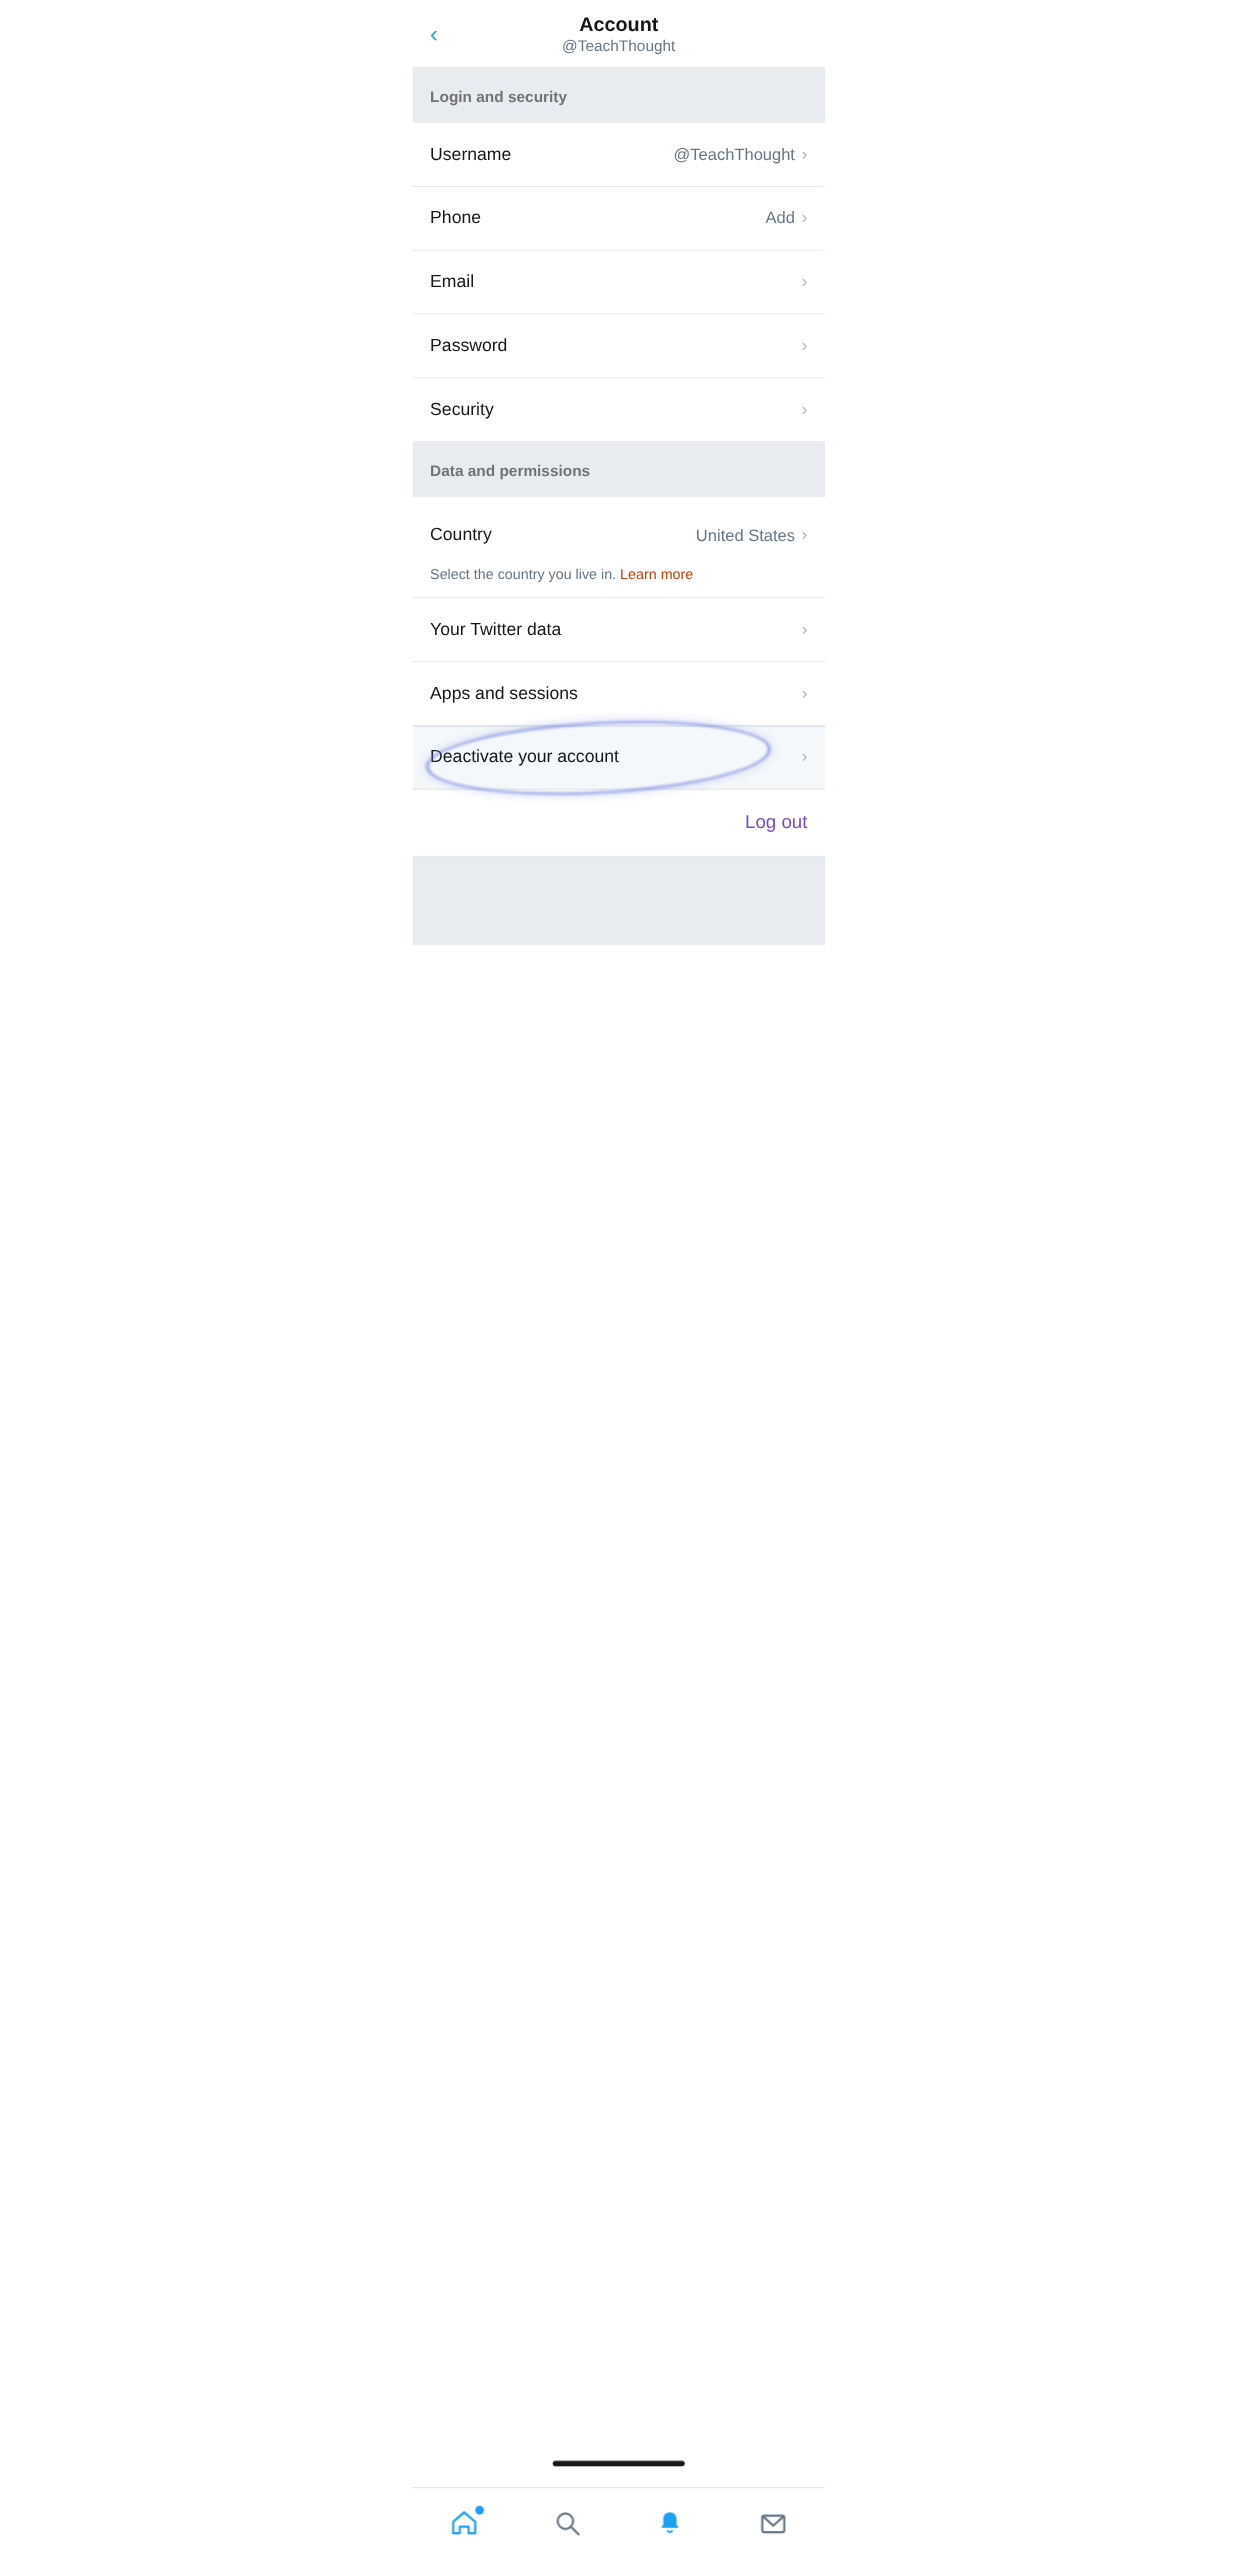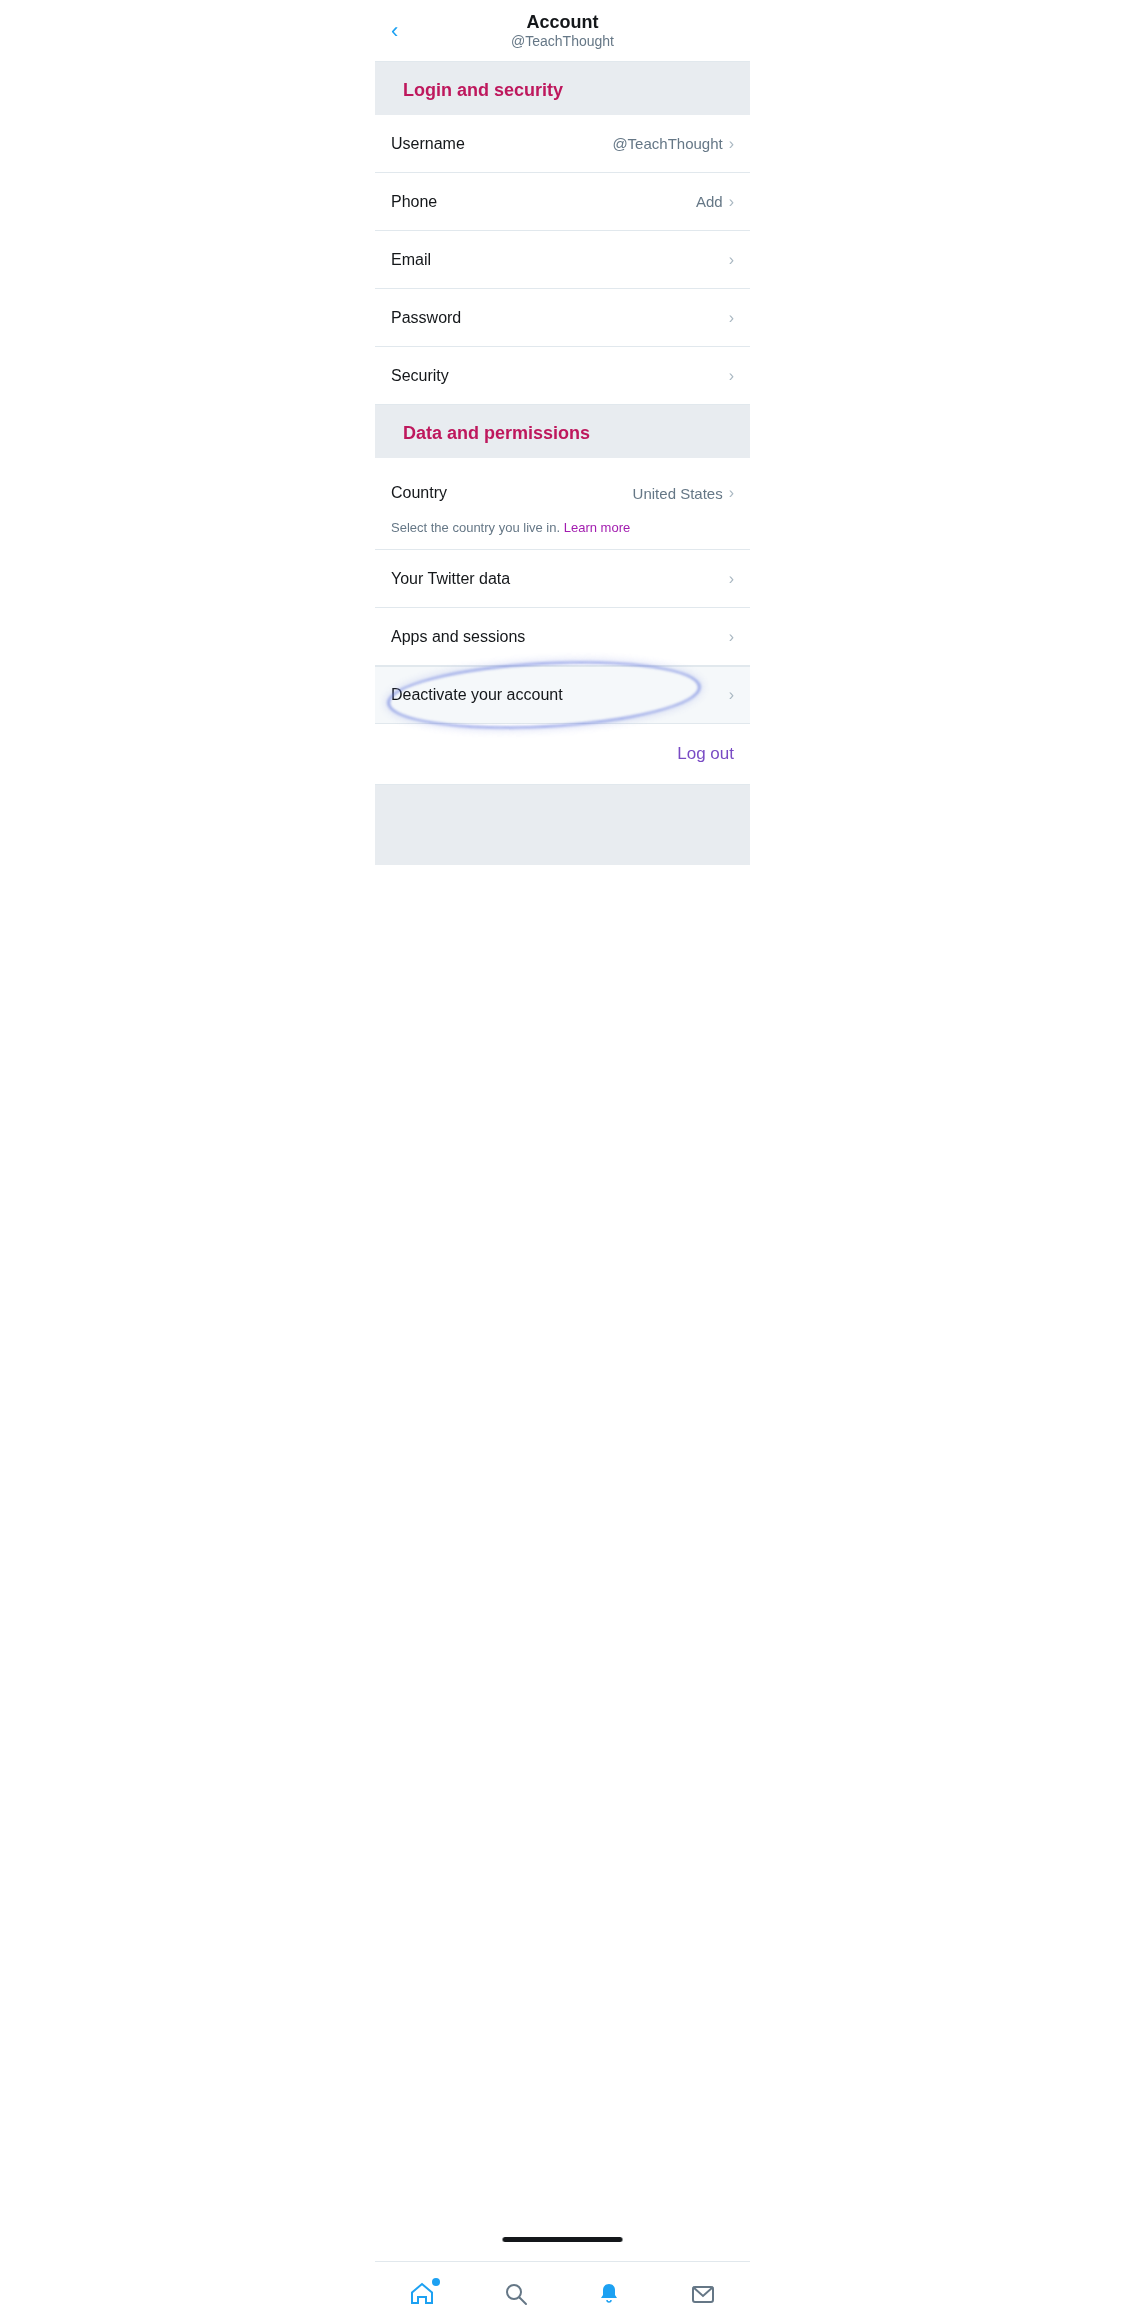--- a/index.html
+++ b/index.html
@@ -52,24 +52,23 @@
       display: block;
     }
 
     
     .section-header {
       background: #e8ecf0;
       padding: 18px 16px 14px;
     }
 
     .section-header-text {
-      font-size: 18px;
+      font-size: 14px;
       font-weight: 700;
-      color: #be185d;
-      margin-left: 12px;
+      color: #737373;
     }
 
     
     .list-item {
       display: flex;
       align-items: center;
       justify-content: space-between;
       padding: 18px 16px;
       background: #fff;
       border-bottom: 1px solid #e1e8ed;
@@ -112,21 +111,21 @@
     
     .country-subtext {
       font-size: 13px;
       color: #657786;
       padding: 4px 16px 14px;
       background: #fff;
       border-bottom: 1px solid #e1e8ed;
     }
 
     .country-subtext a {
-      color: #a21caf;
+      color: #c2410c;
       text-decoration: none;
       text-align: right;
     }
 
     
     .deactivate-row {
       background: #f5f8fa;
       border-top: 1px solid #e1e8ed;
       border-bottom: 1px solid #e1e8ed;
     }

